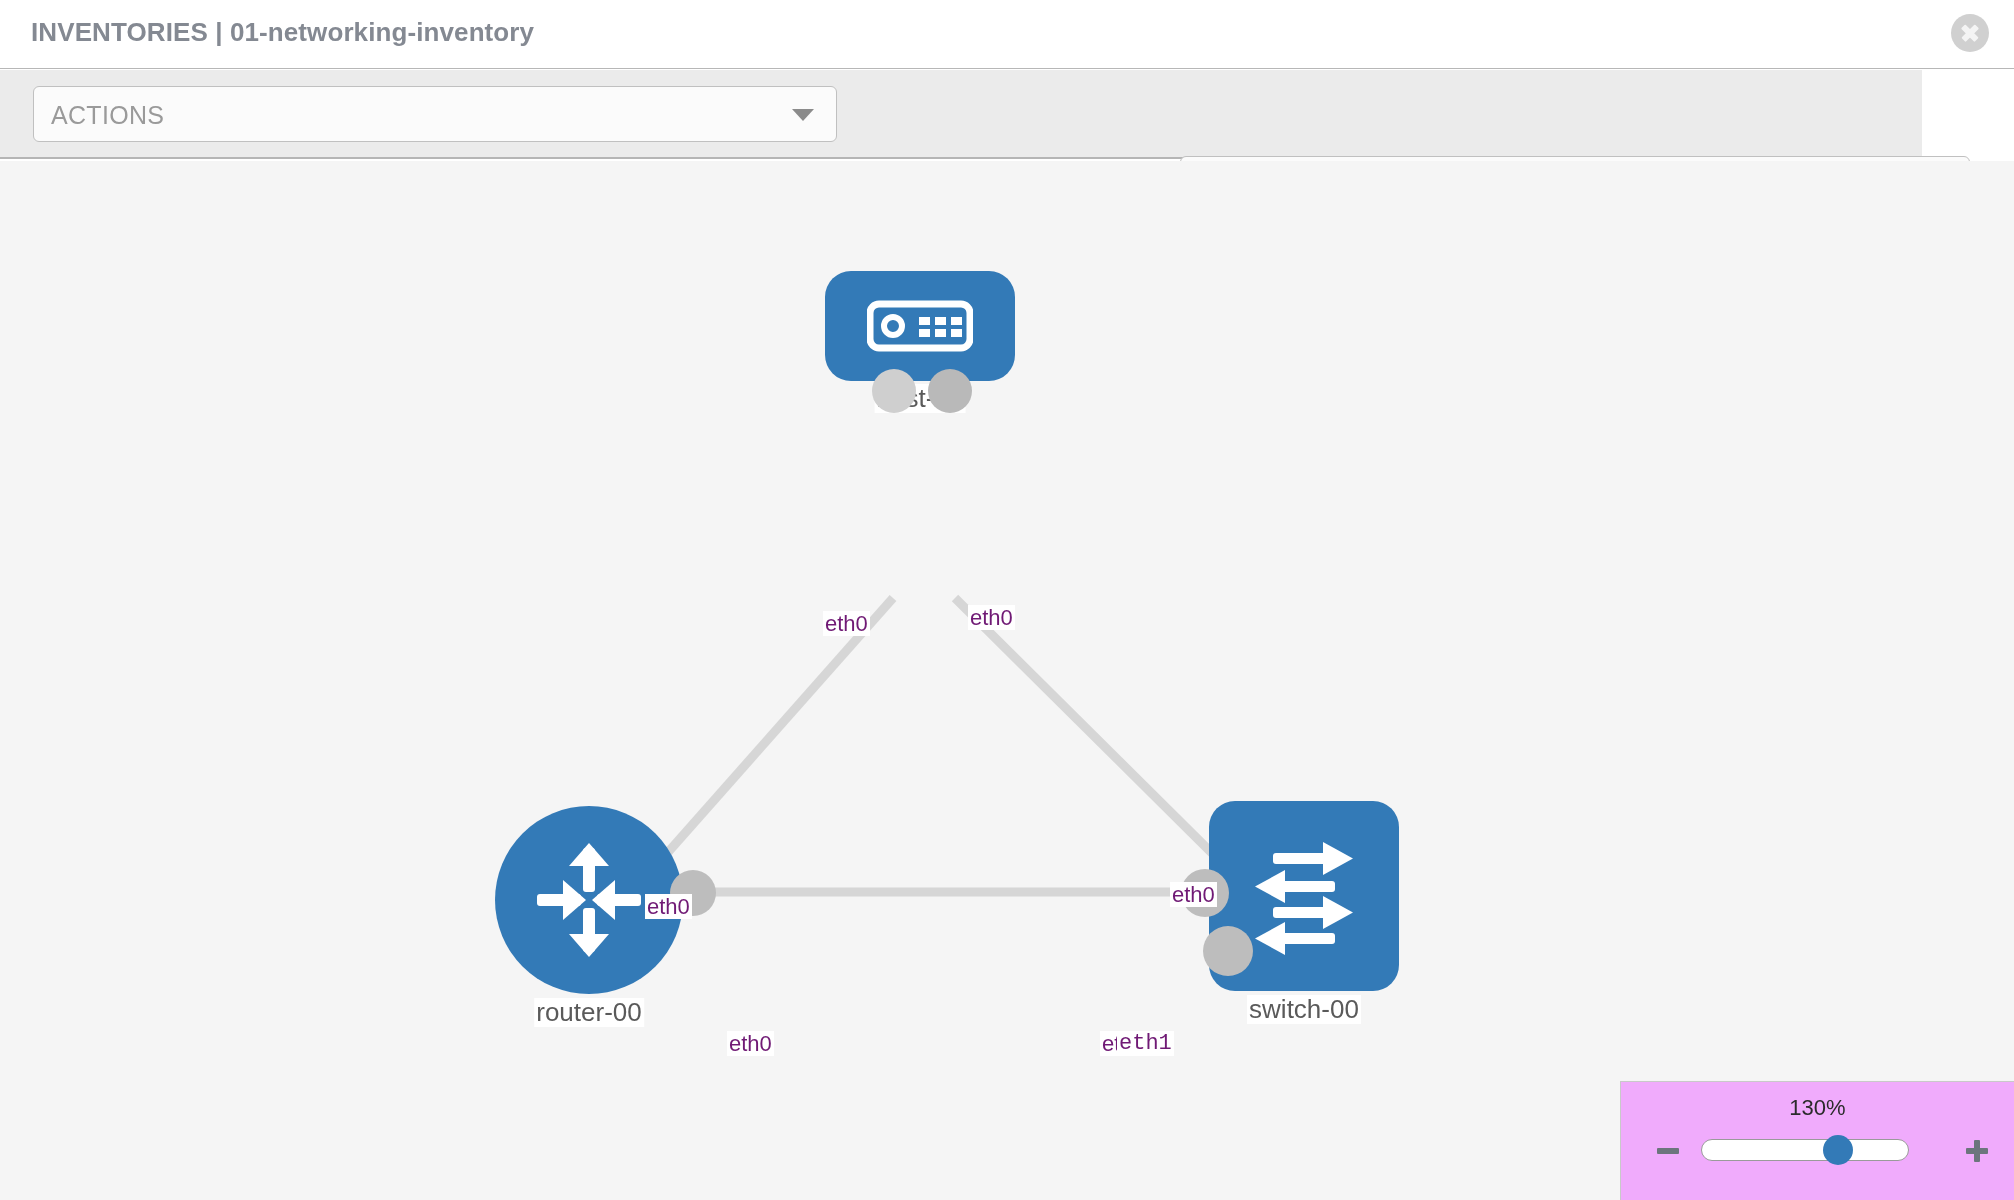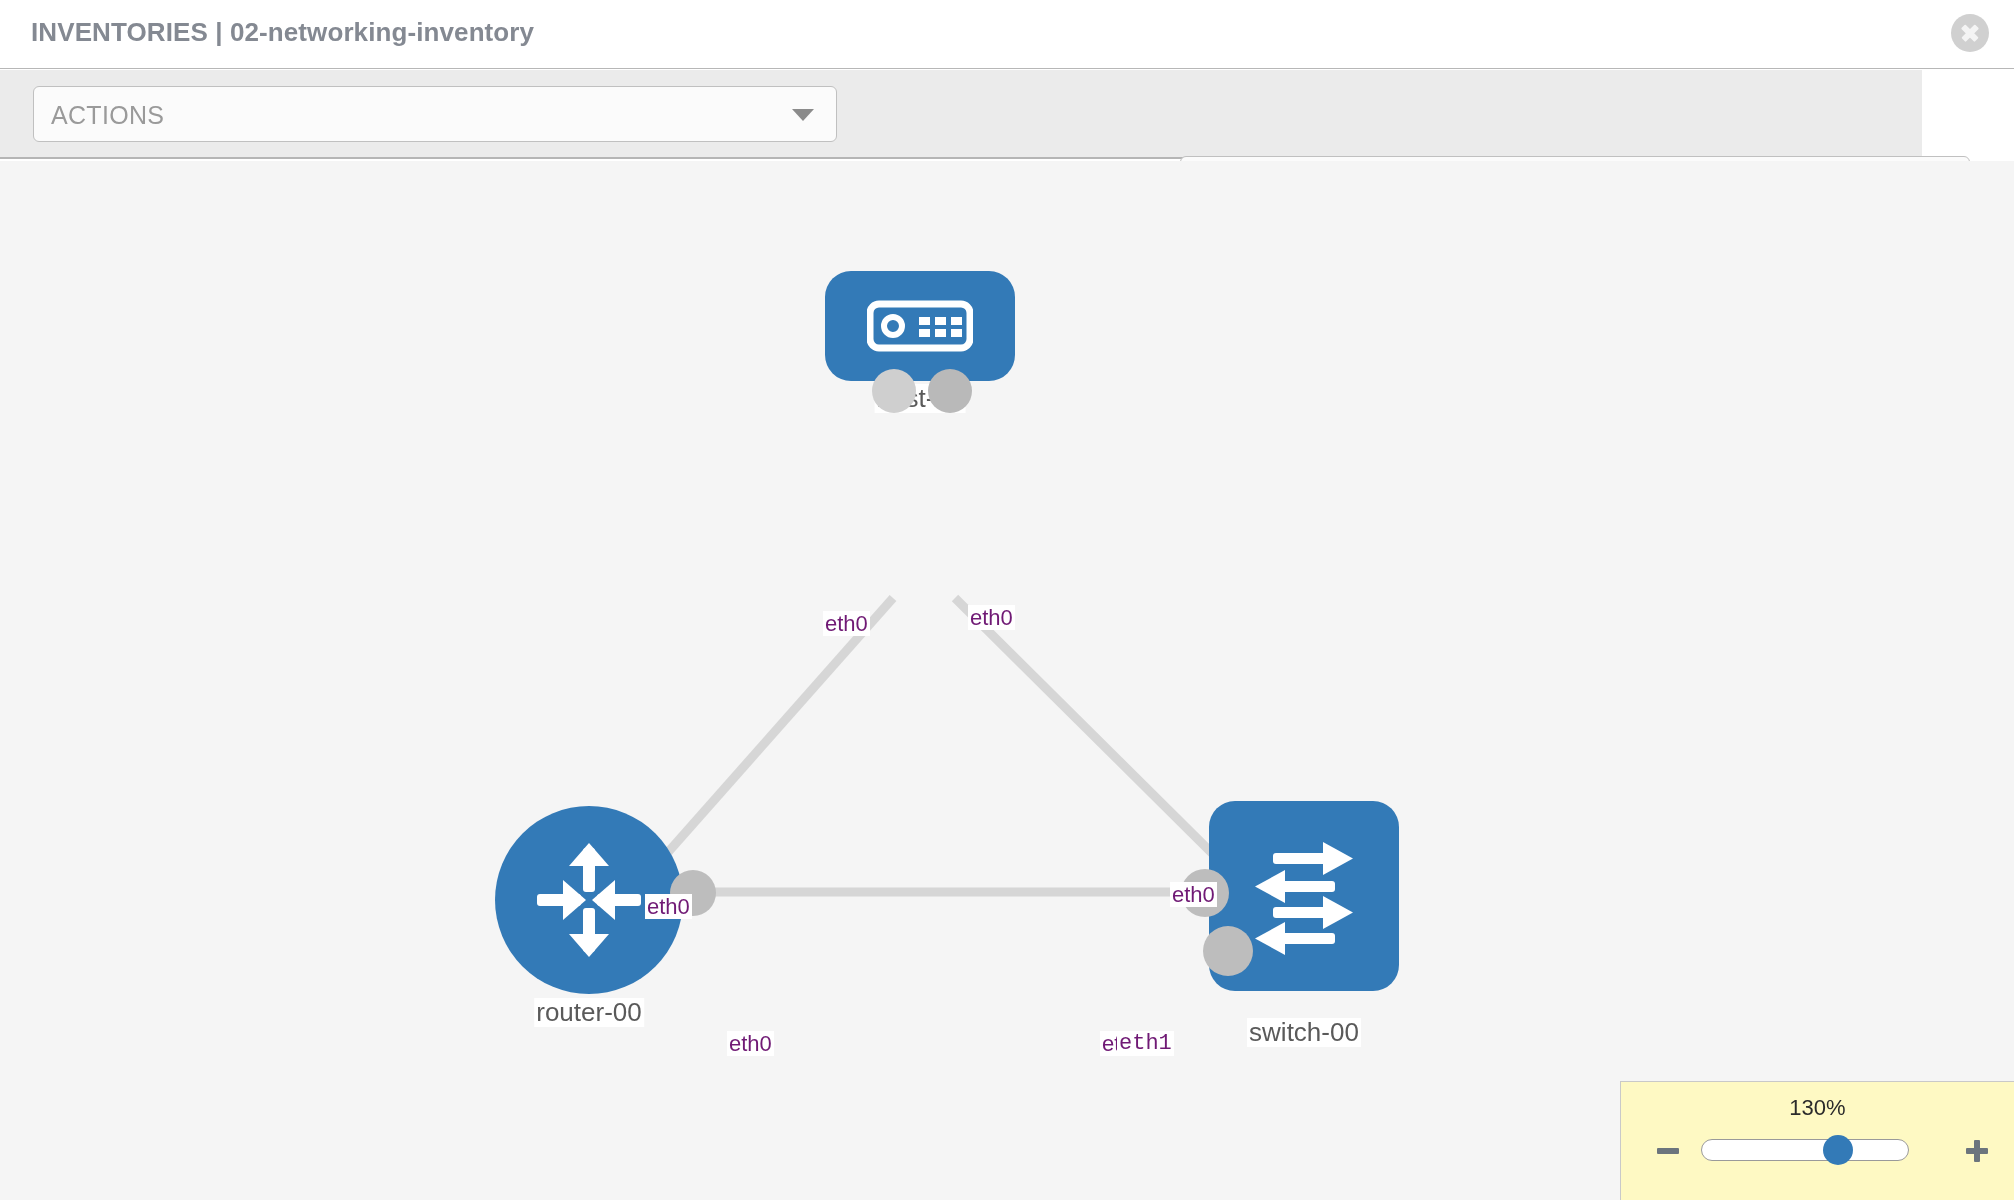--- a/index.html
+++ b/index.html
@@ -189,21 +189,21 @@
     line-height: 1.15;
   }
 
   
   .zoom-panel {
     position: absolute;
     left: 1620px;
     top: 1081px;
     width: 394px;
     height: 119px;
-    background: #fef9c3;
+    background: #f0abfc;
     border-top: 1px solid #c9c9c9;
     border-left: 1px solid #c9c9c9;
   }
   .zoom-level {
     position: absolute;
     left: 0; right: 0;
     top: 13px;
     text-align: center;
     font-size: 22px;
     color: #2b2b2b;
@@ -254,21 +254,21 @@
     border-radius: 50%;
     cursor: grab;
   }
 </style>
 </head>
 <body>
 
 <div id="app">
 
   <div class="header">
-    <div class="page-title">INVENTORIES | 02-networking-inventory</div>
+    <div class="page-title">INVENTORIES | 01-networking-inventory</div>
     <button class="close-btn"></button>
   </div>
 
   <div class="toolbar">
 
     <div class="actions-select">
       <span class="label">ACTIONS</span>
       <span class="caret"></span>
     </div>
 
@@ -354,21 +354,21 @@
           <rect x="34" y="44" width="56" height="11" rx="3"></rect>
           <path d="M10 49.5 L40 66 L40 33 Z"></path>
 
           <rect x="28" y="70" width="56" height="11" rx="3"></rect>
           <path d="M108 75.5 L78 92 L78 59 Z"></path>
 
           <rect x="34" y="96" width="56" height="11" rx="3"></rect>
           <path d="M10 101.5 L40 118 L40 85 Z"></path>
         </g>
       </svg>
-      <div class="node-label" style="top:194px;margin-top:23px;">switch-00</div>
+      <div class="node-label" style="top:194px;">switch-00</div>
     </div>
 
     <div class="knob" style="left:1203px; top:765px; width:50px; height:50px; background:#bdbdbd;"></div>
     <div class="knob" style="left:1181px; top:708px; width:48px; height:48px; background:#bdbdbd;"></div>
 
     <div class="port-label" style="left:823px; top:450px;">eth0</div>
     <div class="port-label" style="left:968px; top:444px;">eth0</div>
     <div class="port-label" style="left:645px; top:733px;">eth0</div>
     <div class="port-label" style="left:1170px; top:721px;">eth0</div>
     <div class="port-label" style="left:727px; top:870px;">eth0</div>

